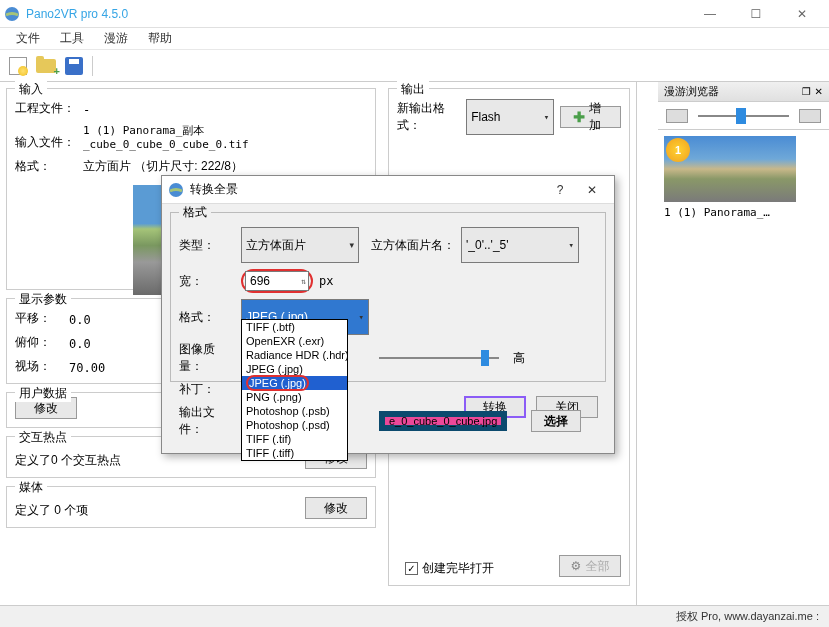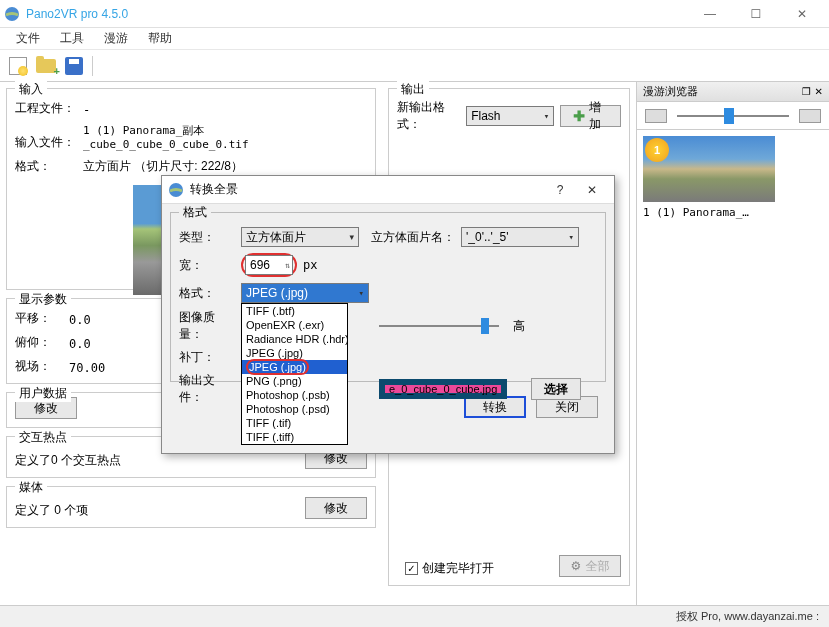--- a/index.html
+++ b/index.html
@@ -14,34 +14,34 @@
     .menubar { height: 22px; border-bottom: 1px solid #e8e8e8; display: flex; align-items: center; padding: 0 6px; font-size: 12px; color: #333; }
     .menu-item { padding: 2px 10px; }
     
     .toolbar { height: 32px; border-bottom: 1px solid #ccc; display: flex; align-items: center; padding: 0 6px; gap: 4px; }
     .tool-btn { width: 24px; height: 24px; display: flex; align-items: center; justify-content: center; border: 1px solid transparent; }
     .tool-divider { width: 1px; height: 20px; background: #ccc; margin: 0 2px; }
     
     .main-content { display: flex; height: calc(100% - 104px); position: relative; }
     .left-col { width: 382px; padding: 6px; display: flex; flex-direction: column; gap: 8px; }
     .mid-col { width: 254px; padding: 6px; }
-    .right-col { width: 193px; border-left: 1px solid #ccc; }
+    .right-col { width: 193px; border-left: 1px solid #ccc; padding-left: 21px; }
     
     .group-box { border: 1px solid #ccc; padding: 4px 8px 8px 8px; position: relative; }
     .group-title { position: absolute; top: -8px; left: 8px; background: #fff; padding: 0 4px; font-size: 12px; }
     .group-row { display: flex; align-items: flex-end; margin-top: 6px; min-height: 18px; }
     .label { width: 68px; white-space: nowrap; }
     .label2 { width: 54px; }
     .val { flex: 1; }
     
     .thumb-big { width: 116px; height: 110px; background: linear-gradient(to bottom, #5a9bd4 0%, #5a9bd4 35%, #a5c479 40%, #7a9860 55%, #999 70%, #6a6a6a 100%); position: relative; }
     .thumb-sm { width: 55px; height: 52px; background: linear-gradient(to bottom, #5a9bd4 0%, #5a9bd4 35%, #a5c479 40%, #999 70%, #6a6a6a 100%); }
     
     .input-row { display: flex; align-items: center; gap: 6px; }
-    .combo { height: 20px; border: 1px solid #7a7a7a; background: #e8e8e8; padding: 0 4px; min-width: 88px; display: inline-flex; align-items: center; position: relative; }
+    .combo { height: 36px; border: 1px solid #7a7a7a; background: #e8e8e8; padding: 0 4px; min-width: 88px; display: inline-flex; align-items: center; position: relative; }
     .combo::after { content: "▾"; position: absolute; right: 4px; font-size: 9px; color: #333; }
     .btn { height: 22px; border: 1px solid #999; background: #e8e8e8; padding: 0 10px; display: inline-flex; align-items: center; justify-content: center; }
     .btn-add { background: #e8e8e8; padding: 0 12px; display: flex; align-items: center; gap: 4px; }
     .plus-icon { color: #4a9e4a; font-weight: bold; font-size: 14px; }
     
     .right-panel-header { background: linear-gradient(to bottom, #f0f0f0, #e0e0e0); border-bottom: 1px solid #ccc; height: 20px; display: flex; align-items: center; padding: 0 6px; font-size: 11px; }
     .right-panel-header .hdr-btns { margin-left: auto; display: flex; gap: 4px; }
     .slider-row { height: 28px; display: flex; align-items: center; padding: 0 8px; gap: 6px; }
     .slider-icon { width: 22px; height: 14px; background: #ddd; border: 1px solid #999; }
     .slider-track { flex: 1; height: 2px; background: #888; position: relative; margin: 0 4px; }
@@ -59,36 +59,36 @@
     .dialog-titlebar .dlg-icon { width: 16px; height: 16px; margin-right: 6px; }
     .dialog-title { flex: 1; font-size: 12px; }
     .dialog-titlebar .dlg-btn { width: 32px; height: 24px; display: flex; align-items: center; justify-content: center; color: #333; }
     
     .dialog-body { padding: 8px; }
     .dlg-group { border: 1px solid #bbb; margin-bottom: 8px; padding: 8px 8px 8px 8px; position: relative; background: #f0f0f0; }
     .dlg-group-title { position: absolute; top: -9px; left: 8px; background: #f0f0f0; padding: 0 4px; }
     .dlg-row { display: flex; align-items: center; margin: 6px 0; gap: 6px; }
     .dlg-label { width: 56px; }
     
-    .spin-input { width: 48px; height: 20px; border: 1px solid #7a7a7a; background: #fff; padding: 0 4px; position: relative; display: flex; align-items: center; }
+    .spin-input { width: 64px; height: 20px; border: 1px solid #7a7a7a; background: #fff; padding: 0 4px; position: relative; display: flex; align-items: center; }
     .spin-input::after { content: "⇅"; position: absolute; right: 2px; font-size: 8px; color: #666; }
     .red-circle { border: 2px solid #e03030; border-radius: 14px; padding: 0px 2px; }
     .red-circle-small { border: 2px solid #e03030; border-radius: 8px; padding: 0 1px; display: inline-block; }
     
     .dropdown-open { position: absolute; width: 132px; background: #fff; border: 1px solid #000; z-index: 200; font-family: monospace; font-size: 11px; }
     .dropdown-open .opt { height: 14px; padding: 0 4px; display: flex; align-items: center; white-space: nowrap; }
     .dropdown-open .hilite { background: #2060d0; color: #fff; }
     
     .text-input { height: 20px; border: 6px solid #0c4a6e; background: #ec4899; padding: 0 4px; display: flex; align-items: center; font-family: monospace; font-size: 11px; }
     
     .qslider-track { width: 120px; height: 2px; background: #888; position: relative; }
     .qslider-thumb { width: 8px; height: 16px; background: #2e8be0; position: absolute; top: -7px; left: 85%; }
     
     .dlg-bottom { display: flex; justify-content: flex-end; gap: 10px; padding: 6px 8px; }
-    .dlg-btn-default { border: 2px solid #1d4ed8; width: 62px; }
+    .dlg-btn-default { border: 2px solid #8b5cf6; width: 62px; }
     .checkbox-row { display: flex; align-items: center; gap: 4px; margin-left: 8px; }
     .checkbox { width: 13px; height: 13px; border: 1px solid #666; background: #fff; display: flex; align-items: center; justify-content: center; font-size: 10px; }
     
     .gear-icon { color: #888; margin-right: 4px; }
     .btn-disabled { color: #aaa; }
     .file-new-icon { width: 18px; height: 18px; background: #fff; border: 1px solid #999; position: relative; }
     .file-new-icon::after { content: ""; position: absolute; right: -2px; bottom: -2px; width: 10px; height: 10px; background: radial-gradient(circle, #ffe070, #f0c020); border-radius: 50%; }
     .folder-icon { width: 20px; height: 14px; background: #e6c85a; border-radius: 0 2px 2px 2px; position: relative; }
     .folder-icon::before { content: ""; position: absolute; top: -3px; left: 0; width: 8px; height: 3px; background: #e6c85a; border-radius: 2px 2px 0 0; }
     .folder-icon::after { content: "+"; position: absolute; right: -4px; bottom: -4px; color: #4a9e4a; font-weight: bold; font-size: 11px; }

